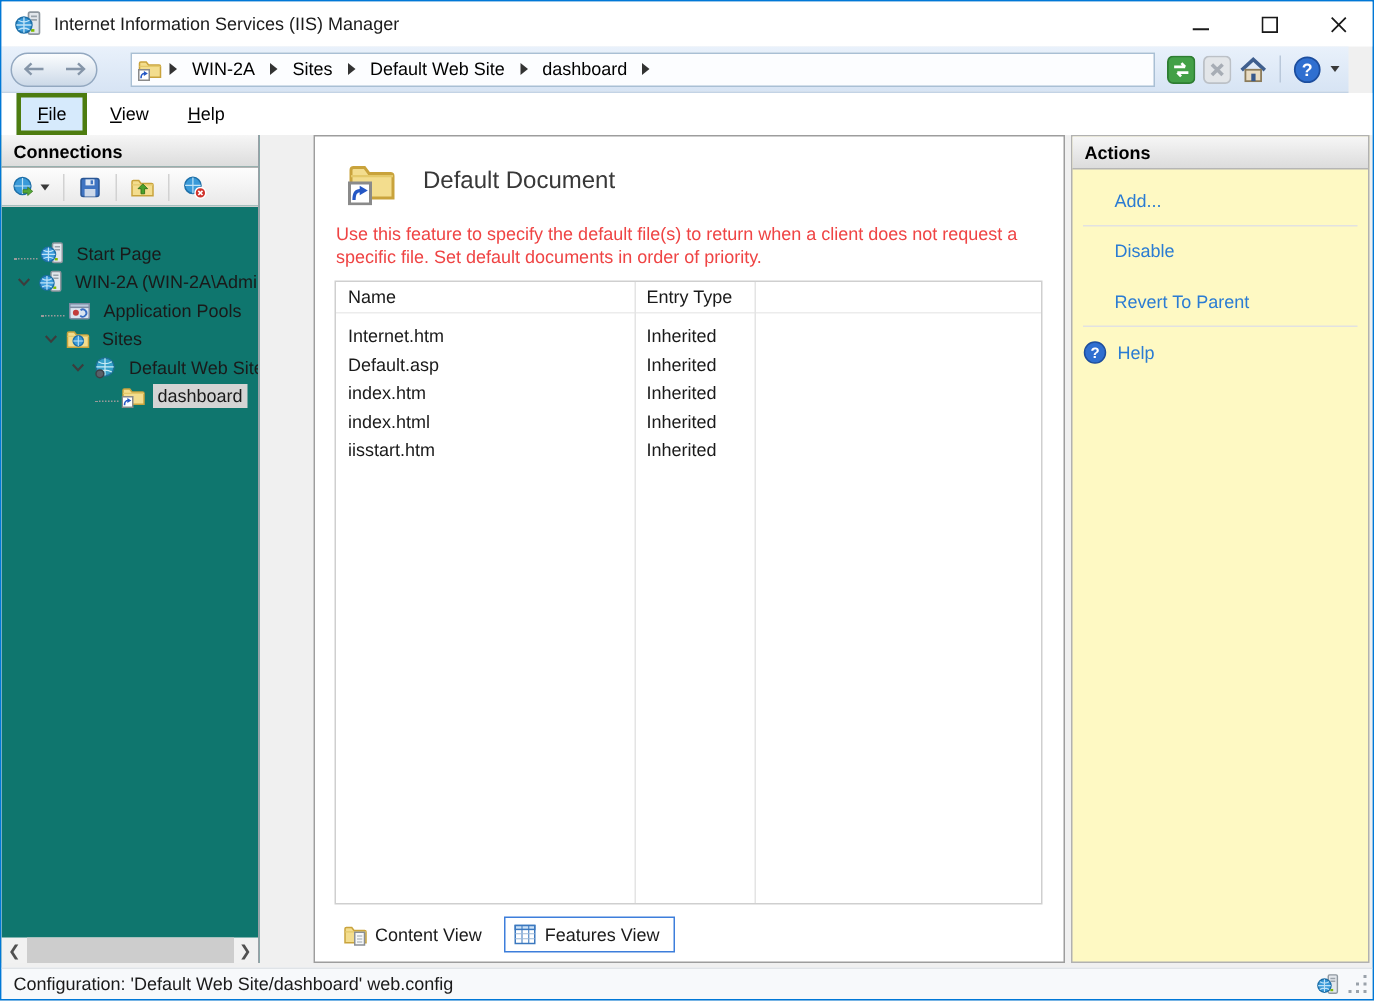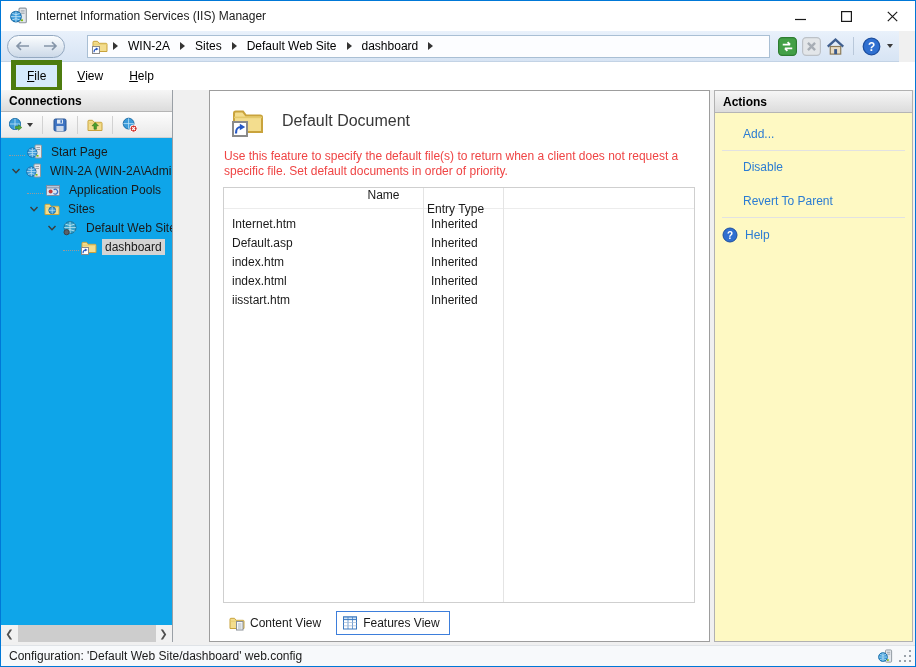--- a/index.html
+++ b/index.html
@@ -31,53 +31,53 @@
     border:1px solid #a9bfd4; display:flex; align-items:center; padding:0 4px; overflow:hidden; white-space:nowrap; }
   .crumb { padding:2px 5px; color:#000; }
   .crumb-sep { width:0; height:0; border-left:5px solid #333; border-top:4px solid transparent; border-bottom:4px solid transparent; margin:0 5px; }
   .addricons { display:flex; align-items:center; gap:5px; }
   .addr-divider { width:1px; height:18px; background:#b9c8da; margin:0 3px; }
   .caret-down { width:0; height:0; border-top:4px solid #3a3a3a; border-left:3.5px solid transparent; border-right:3.5px solid transparent; margin-left:1px; }
 
   
   .menubar { position:absolute; top:61px; left:0; right:0; height:28px; background:#fff; display:flex; align-items:center; padding-left:10px; }
   .menuitem { padding:4px 11px; color:#000; }
-  .menuitem.active { background:#d6eafc; border:5px solid #4d7c0f; }
+  .menuitem.active { background:#d6eafc; border:3px solid #4d7c0f; }
   .menuitem + .menuitem { margin-left:4px; }
 
   
   .content { position:absolute; top:89px; left:0; right:0; bottom:21px; background:#f0f0f0; }
 
   .panel-header { height:22px; background:linear-gradient(#f6f6f6,#dcdcdc); border-bottom:1px solid #b5b5b5;
     font-weight:bold; display:flex; align-items:center; padding-left:8px; color:#000; }
 
   
-  .leftpanel { position:absolute; left:0; top:0; bottom:3px; width:172px; background:#0ea5e9; border-right:1px solid #9aa0a6; }
+  .leftpanel { position:absolute; left:0; top:0; bottom:3px; width:172px; background:#0f766e; border-right:1px solid #9aa0a6; }
   .conn-toolbar { height:26px; background:linear-gradient(#fdfdfd,#e9e9e9); border-bottom:1px solid #d0d0d0;
     display:flex; align-items:center; padding-left:5px; gap:3px; }
   .tb-sep { width:1px; height:18px; background:#d2d2d2; margin:0 4px; }
   .tbbtn { display:flex; align-items:center; gap:2px; padding:2px; }
-  .tree { position:absolute; top:49px; left:0; right:0; bottom:17px; overflow:hidden; white-space:nowrap; padding-top:3px; }
+  .tree { position:absolute; top:49px; left:0; right:0; bottom:17px; overflow:hidden; white-space:nowrap; padding-top:20px; }
   .trow { height:19px; display:flex; align-items:center; }
   .trow .lbl { padding:1px 3px; }
   .trow .lbl.selected { background:#d4d4d4; }
   .leader { width:16px; height:9px; border-bottom:1px dotted #9a9a9a; margin-right:2px; flex:none; }
   .expander { width:14px; height:14px; margin-right:3px; flex:none; display:flex; align-items:center; justify-content:center; }
   .tico { margin-right:5px; flex:none; }
   .hscroll { position:absolute; left:0; right:0; bottom:0; height:17px; background:#f1f1f1; }
   .hs-arrow { position:absolute; top:0; width:17px; height:17px; display:flex; align-items:center; justify-content:center; color:#505050; font-size:10px; }
   .hs-thumb { position:absolute; left:17px; width:138px; top:0; bottom:0; background:#cdcdcd; }
 
   
   .mainpanel { position:absolute; left:208px; width:501px; top:0; bottom:3px; background:#fff; border:1px solid #9d9d9d; }
   .feat-header { display:flex; align-items:flex-start; padding:14px 0 0 20px; }
   .feat-title { font-size:16px; color:#383838; margin-left:16px; margin-top:7px; }
   .feat-desc { margin:12px 14px 0 14px; width:480px; color:#ef4444; line-height:15px; }
   .dd-list { position:absolute; top:96px; left:13px; right:14px; bottom:38px; border:1px solid #cfcfcf; background:#fff; overflow:hidden; }
-  .dd-head { display:flex; height:21px; border-bottom:1px solid #ececec; align-items:center;flex-direction:column; }
+  .dd-head { display:flex; height:21px; border-bottom:1px solid #ececec; align-items:center; }
   .dd-col-line { position:absolute; top:0; bottom:0; width:1px; background:#e4e4e4; }
   .c-name { width:199px; padding-left:8px; flex:none; }
   .c-type { width:80px; padding-left:8px; flex:none; }
   .dd-rows { padding-top:5px; }
   .dd-row { display:flex; height:19px; align-items:center; }
   .tabsbar { position:absolute; left:13px; bottom:6px; display:flex; align-items:center; gap:5px; }
   .tab { display:flex; align-items:center; gap:5px; padding:3px 9px 3px 5px; border:1px solid transparent; }
   .tab.selected { border:1px solid #3d7edb; background:#fff; }
 
   

